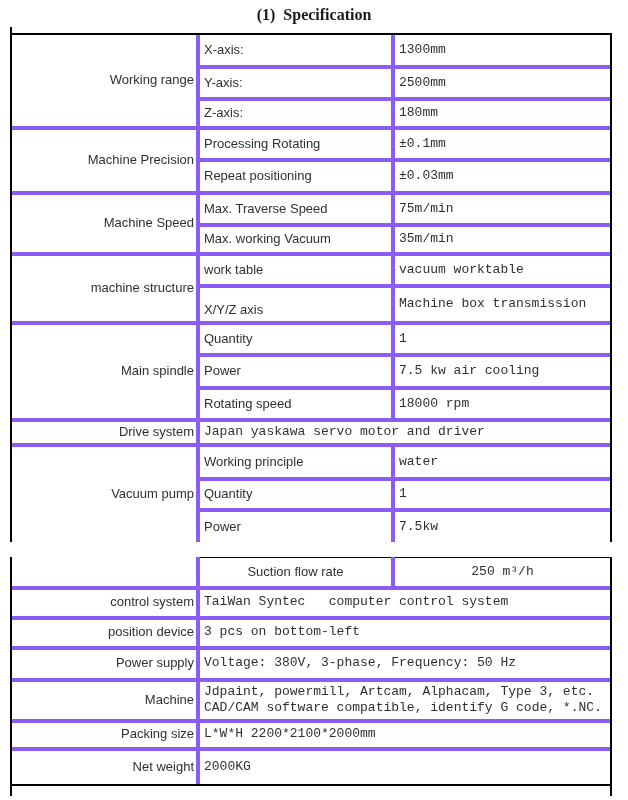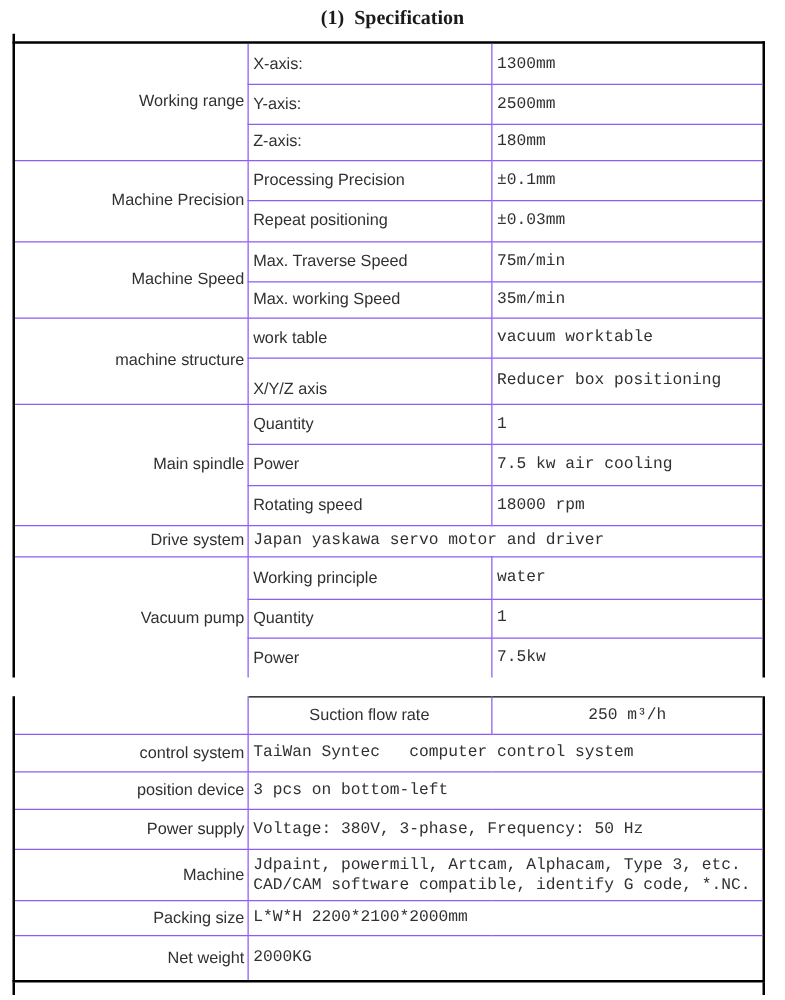--- a/index.html
+++ b/index.html
@@ -10,21 +10,21 @@
   .title {
     position:absolute; top:6px; left:0; width:100%;
     text-align:center; font-family:"Liberation Serif", serif;
     font-weight:bold; font-size:16px; color:#1a1a1a; white-space:pre;
   }
   .twrap { position:absolute; left:10px; width:602px; box-sizing:border-box; }
   .t1wrap { top:33px; border:2px solid #000; border-bottom:none; }
   .t2wrap { top:557px; border:2px solid #000; border-top:none; }
   table { border-collapse:collapse; width:100%; table-layout:fixed; }
   td {
-    border:1px solid #8b5cf6;
+    border:4px solid #8b5cf6;
     font-size:13px; line-height:1.25; vertical-align:middle;
     padding:0 4px; overflow:hidden; white-space:pre-wrap;
   }
   .t1 tr:first-child td { border-top:none; }
   .t1 tr:last-child td, .t2 tr:last-child td { border-bottom:none; }
   td.lab { border-left:none; text-align:right; padding:0 2px; }
   td.val, td.merge { border-right:none;font-family:Liberation Mono, monospace; }
   td.nb { border-bottom:none; }
   td.xyz { vertical-align:bottom; padding-bottom:3px; }
   td.empty { border-top:none; }
@@ -57,46 +57,46 @@
           <td class="nm">Y-axis:</td>
           <td class="val">2500mm</td>
         </tr>
         <tr style="height:29px">
           <td class="nm">Z-axis:</td>
           <td class="val">180mm</td>
         </tr>
 
         <tr style="height:32px">
           <td class="lab" rowspan="2">Machine Precision</td>
-          <td class="nm">Processing Precision</td>
+          <td class="nm">Processing Rotating</td>
           <td class="val">±0.1mm</td>
         </tr>
         <tr style="height:33px">
           <td class="nm">Repeat positioning</td>
           <td class="val">±0.03mm</td>
         </tr>
 
         <tr style="height:32px">
           <td class="lab" rowspan="2">Machine Speed</td>
           <td class="nm">Max. Traverse Speed</td>
           <td class="val">75m/min</td>
         </tr>
         <tr style="height:29px">
-          <td class="nm">Max. working Speed</td>
+          <td class="nm">Max. working Vacuum</td>
           <td class="val">35m/min</td>
         </tr>
 
         <tr style="height:32px">
           <td class="lab" rowspan="2">machine structure</td>
           <td class="nm">work table</td>
           <td class="val">vacuum worktable</td>
         </tr>
         <tr style="height:37px">
           <td class="nm xyz">X/Y/Z axis</td>
-          <td class="val">Reducer box positioning</td>
+          <td class="val">Machine box transmission</td>
         </tr>
 
         <tr style="height:32px">
           <td class="lab" rowspan="3">Main spindle</td>
           <td class="nm">Quantity</td>
           <td class="val">1</td>
         </tr>
         <tr style="height:33px">
           <td class="nm">Power</td>
           <td class="val">7.5 kw air cooling</td>

